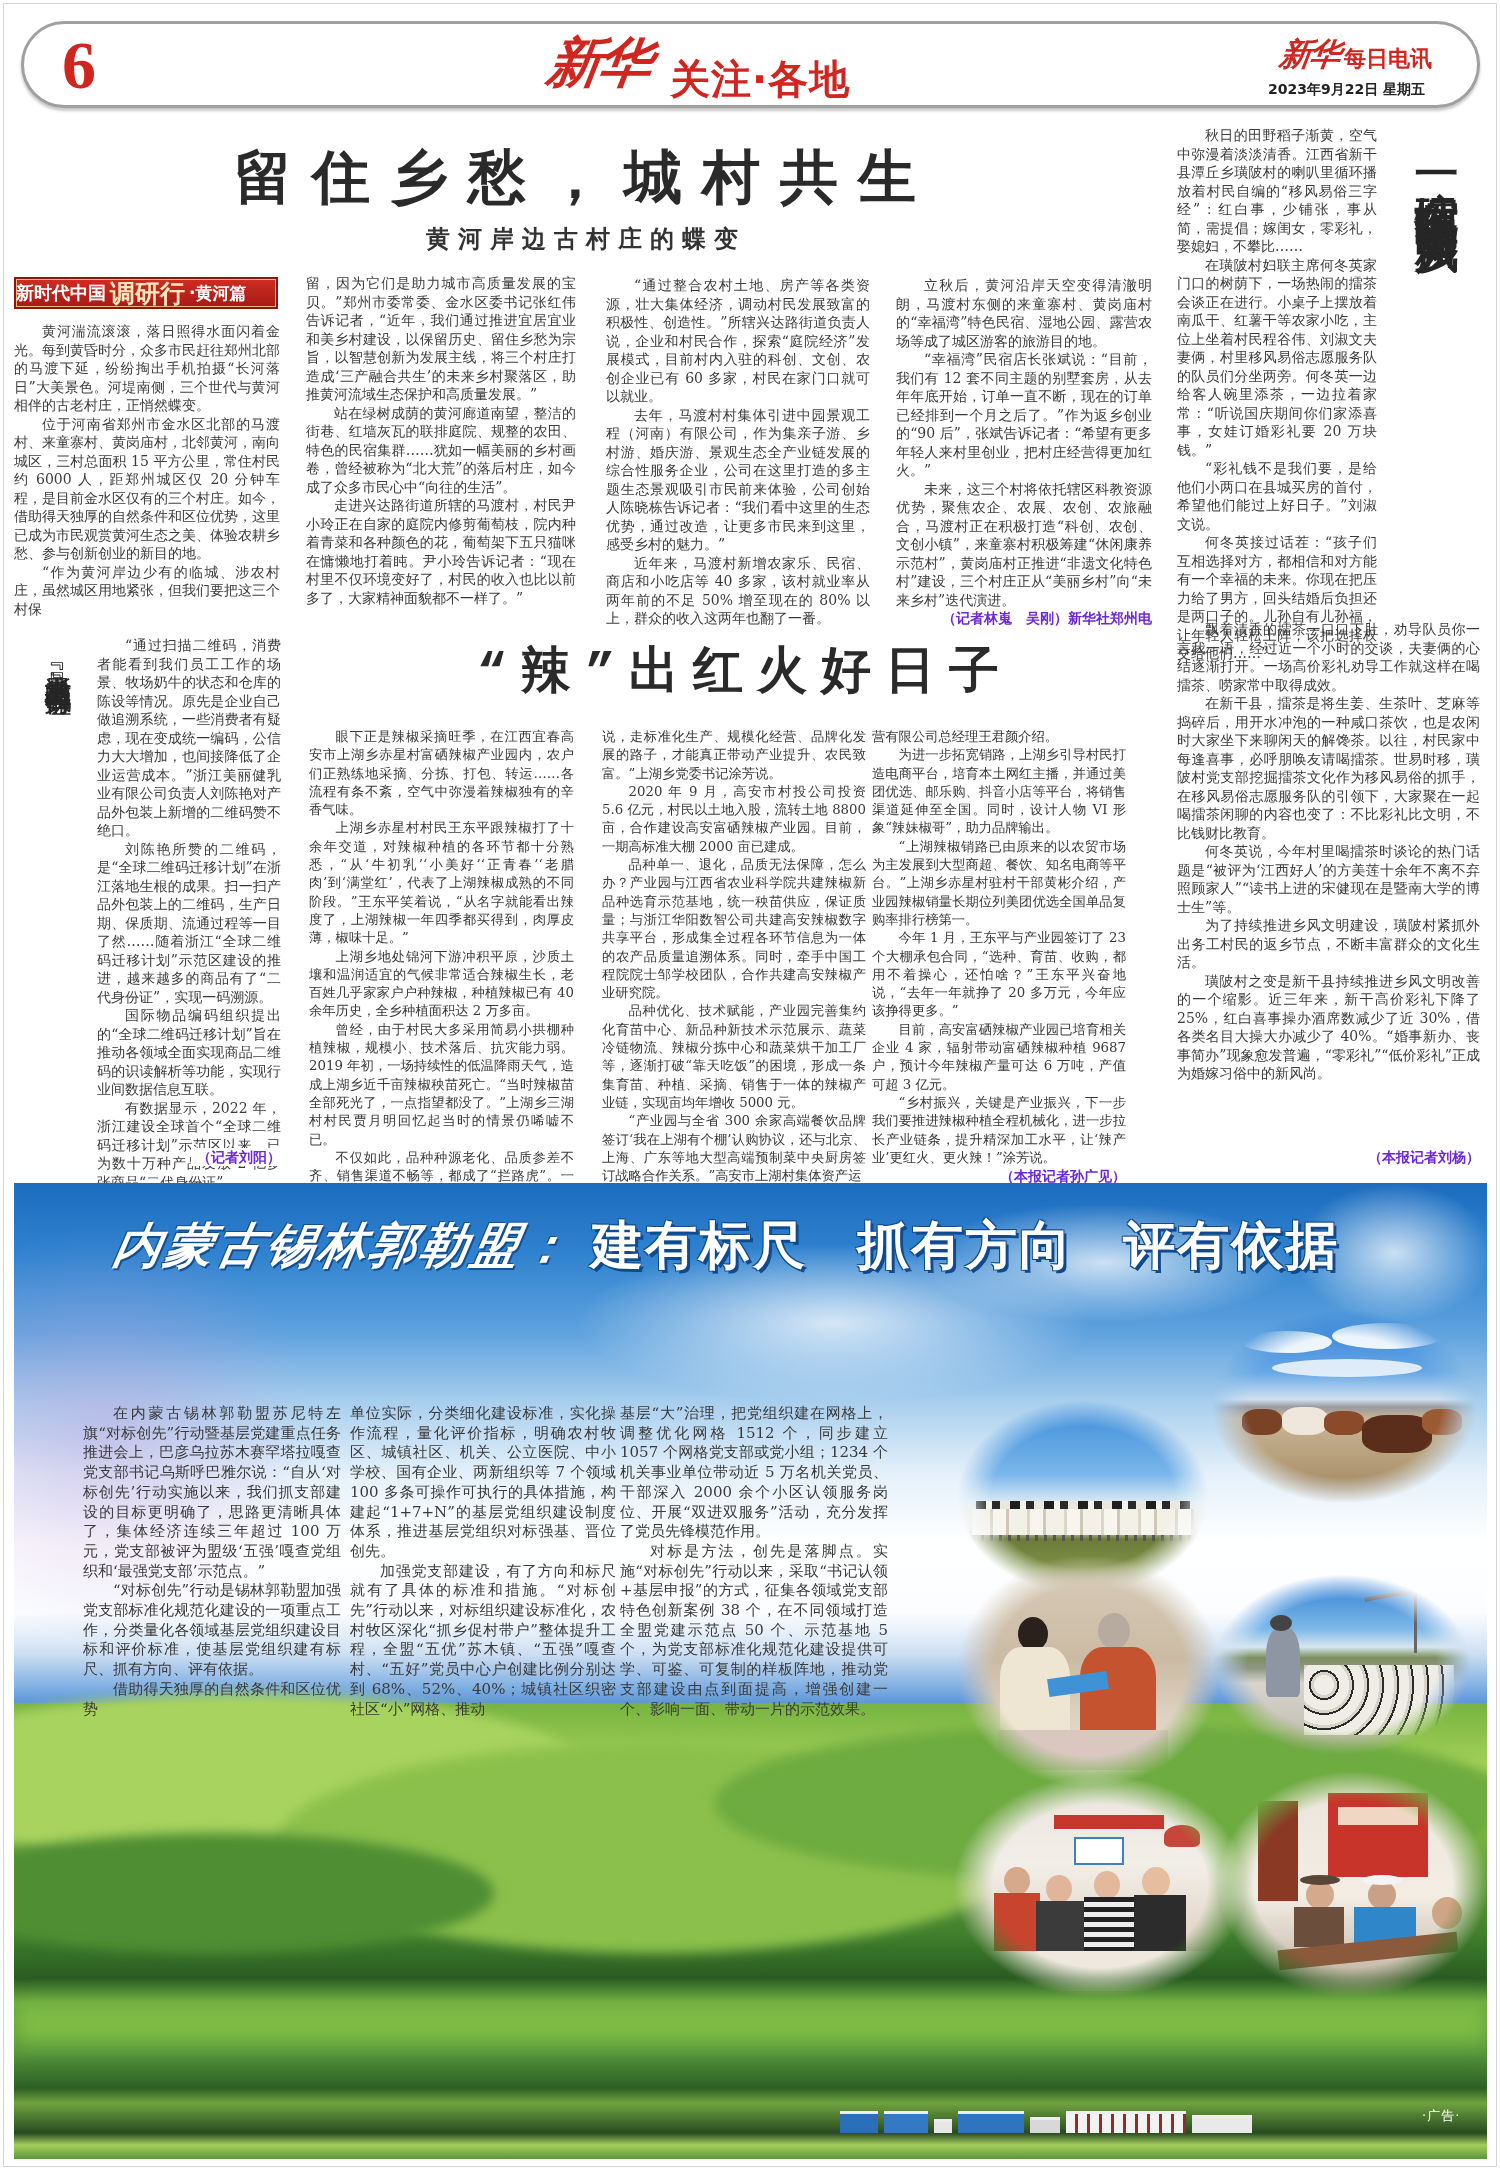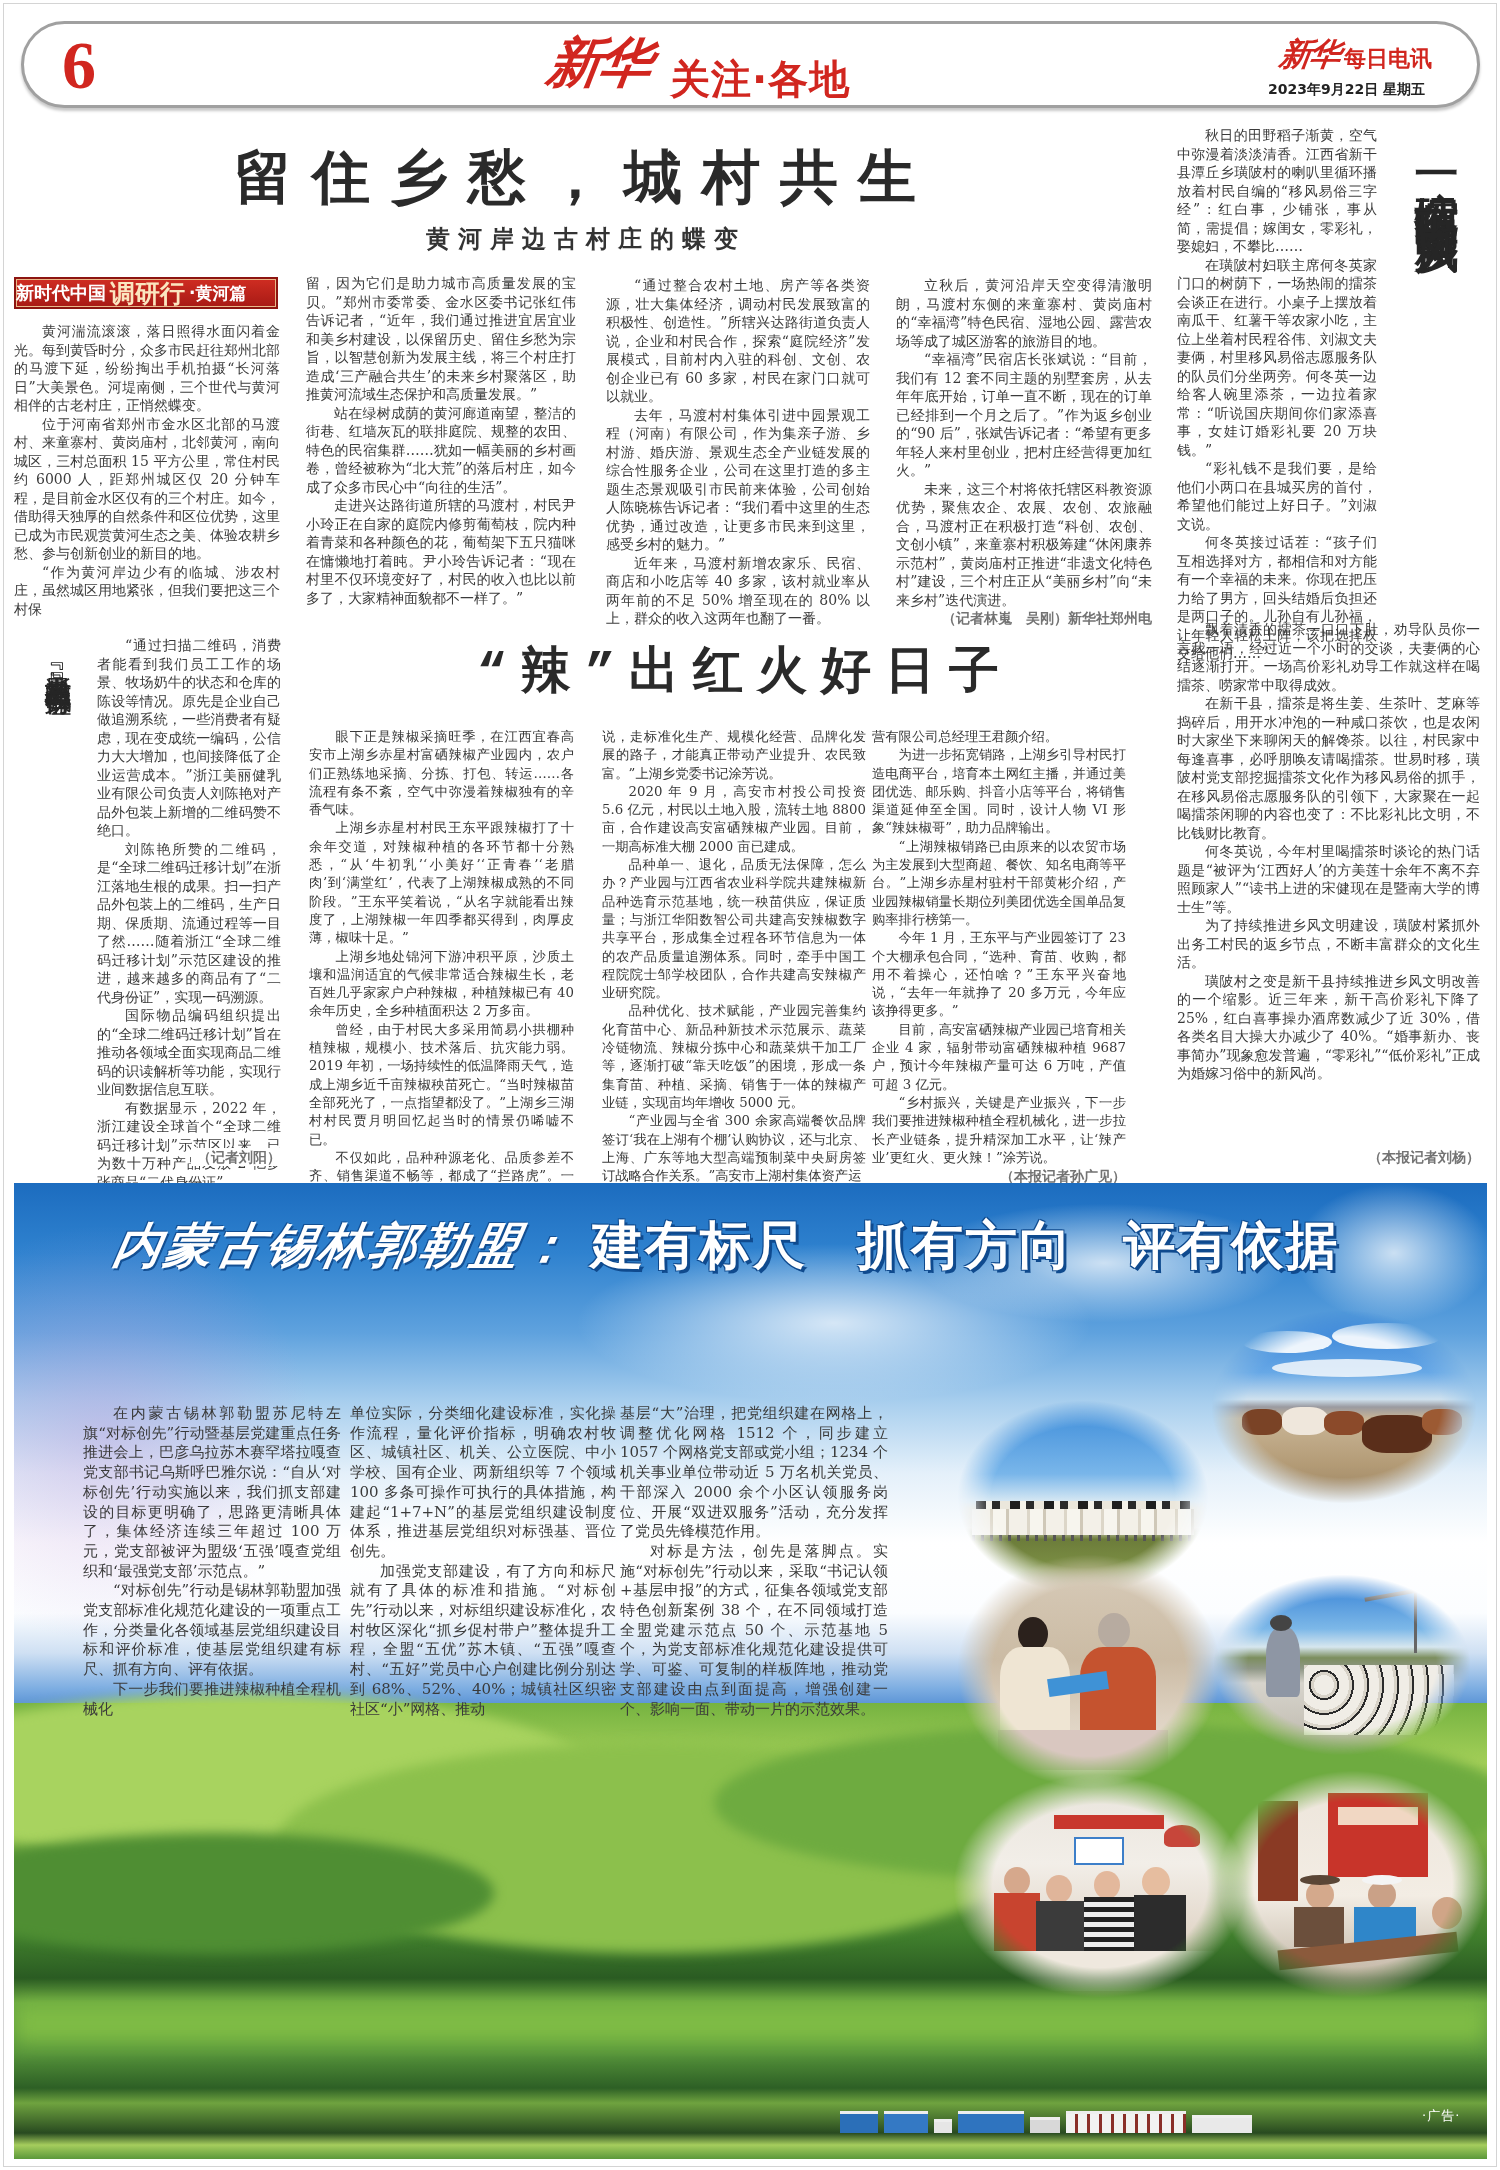--- a/index.html
+++ b/index.html
@@ -27,21 +27,21 @@
   .pepper-title { position: absolute; left: 477px; top: 646px; font-family: Liberation Mono, monospace; font-size: 50px; line-height: 56px; letter-spacing: 14px; color: #2a2a2a; white-space: nowrap; }
   .vtitle { position: absolute; writing-mode: vertical-rl; text-orientation: upright; white-space: nowrap; color: #262626; font-family: "DejaVu Serif", serif; font-weight: bold; }
   .vtitle.tea { left: 1408px; top: 150px; font-size: 44px; letter-spacing: 6px; }
   .vtitle.zhe { left: 40px; top: 654px; font-size: 27px; letter-spacing: 1px; font-weight: normal; }
 
   
   .col { position: absolute; font-size: 14px; line-height: 18.5px; text-align: justify; color: #3b3b3b; }
   .col p { text-indent: 2em; }
   .col p.cont { text-indent: 0; }
   .col.pepper { font-size: 13.3px; line-height: 18.3px; color: #383838; font-family: "DejaVu Serif", serif; }
-  .byline { font-family: "DejaVu Sans", sans-serif; font-weight: bold; font-size: 14px; color: #737373; text-align: right; }
+  .byline { font-family: "DejaVu Sans", sans-serif; font-weight: bold; font-size: 14px; color: #6d28d9; text-align: right; }
   .byline.abs { position: absolute; right: 0; bottom: 0; background: #fff; padding-left: 6px; }
 
   
   .ad { position: absolute; left: 14px; top: 1183px; width: 1473px; height: 976px; overflow: hidden;
         background: linear-gradient(to bottom, #1c6cbf 0px, #2f82cf 70px, #5fa2de 150px, #a9cfee 220px, #e4f0fa 290px, #ffffff 360px, #fbfdff 430px, #cfe0f3 470px, #7eaee2 505px, #3f7fcc 535px); }
   .ad .lavender { position: absolute; left: -120px; top: 40px; width: 420px; height: 420px; border-radius: 50%; background: radial-gradient(circle, rgba(190,160,220,0.45), rgba(190,160,220,0) 70%); }
   .ad .cloud { position: absolute; border-radius: 50%; background: radial-gradient(ellipse, rgba(255,255,255,0.75), rgba(255,255,255,0) 70%); }
   .ad-title { position: absolute; left: 100px; top: 28px; white-space: nowrap; color: #fff; display: flex; align-items: center; }
   .ad-title .script { font-family: "DejaVu Serif", serif; font-style: italic; font-weight: bold; font-size: 48px; letter-spacing: 3px; transform: skewX(-10deg); text-shadow: 2px 2px 0 #134f93, -1px -1px 0 #134f93; }
   .ad-title .bold { font-family: "DejaVu Sans", sans-serif; font-weight: bold; font-size: 52px; letter-spacing: 2px; margin-left: 18px; text-shadow: 3px 3px 0 #0f4a8e, -1px -1px 0 #0f4a8e, 1px -1px 0 #0f4a8e, -1px 1px 0 #0f4a8e; word-spacing: 30px; }
@@ -188,21 +188,21 @@
     <div class="bld" style="width:18px; background:#e6e6e6; height:14px;"></div>
     <div class="bld" style="width:66px; background:#2f74bf;"></div>
     <div class="bld" style="width:30px; background:#d8d8d8; height:16px;"></div>
     <div class="bld" style="width:120px; background:repeating-linear-gradient(90deg,#f2f2f2 0 9px,#8a2f2a 9px 12px);"></div>
     <div class="bld" style="width:60px; background:#e9e9e9; height:18px;"></div>
   </div>
 
   <div class="col ad-col" style="left:69px; top:221px; width:258px;">
       <p>在内蒙古锡林郭勒盟苏尼特左旗“对标创先”行动暨基层党建重点任务推进会上，巴彦乌拉苏木赛罕塔拉嘎查党支部书记乌斯呼巴雅尔说：“自从‘对标创先’行动实施以来，我们抓支部建设的目标更明确了，思路更清晰具体了，集体经济连续三年超过 100 万元，党支部被评为盟级‘五强’嘎查党组织和‘最强党支部’示范点。”</p>
       <p>“对标创先”行动是锡林郭勒盟加强党支部标准化规范化建设的一项重点工作，分类量化各领域基层党组织建设目标和评价标准，使基层党组织建有标尺、抓有方向、评有依据。</p>
-      <p>下一步我们要推进辣椒种植全程机械化</p>
+      <p>借助得天独厚的自然条件和区位优势</p>
     </div>
   <div class="col ad-col" style="left:336px; top:221px; width:266px;">
       <p class="cont">单位实际，分类细化建设标准，实化操作流程，量化评价指标，明确农村牧区、城镇社区、机关、公立医院、中小学校、国有企业、两新组织等 7 个领域 100 多条可操作可执行的具体措施，构建起“1+7+N”的基层党组织建设制度体系，推进基层党组织对标强基、晋位创先。</p>
       <p>加强党支部建设，有了方向和标尺就有了具体的标准和措施。“对标创先”行动以来，对标组织建设标准化，农村牧区深化“抓乡促村带户”整体提升工程，全盟“五优”苏木镇、“五强”嘎查村、“五好”党员中心户创建比例分别达到 68%、52%、40%；城镇社区织密社区“小”网格、推动</p>
     </div>
   <div class="col ad-col" style="left:606px; top:221px; width:268px;">
       <p class="cont">基层“大”治理，把党组织建在网格上，调整优化网格 1512 个，同步建立 1057 个网格党支部或党小组；1234 个机关事业单位带动近 5 万名机关党员、干部深入 2000 余个小区认领服务岗位、开展“双进双服务”活动，充分发挥了党员先锋模范作用。</p>
       <p>对标是方法，创先是落脚点。实施“对标创先”行动以来，采取“书记认领+基层申报”的方式，征集各领域党支部特色创新案例 38 个，在不同领域打造全盟党建示范点 50 个、示范基地 5 个，为党支部标准化规范化建设提供可学、可鉴、可复制的样板阵地，推动党支部建设由点到面提高，增强创建一个、影响一面、带动一片的示范效果。</p>
     </div>
 

